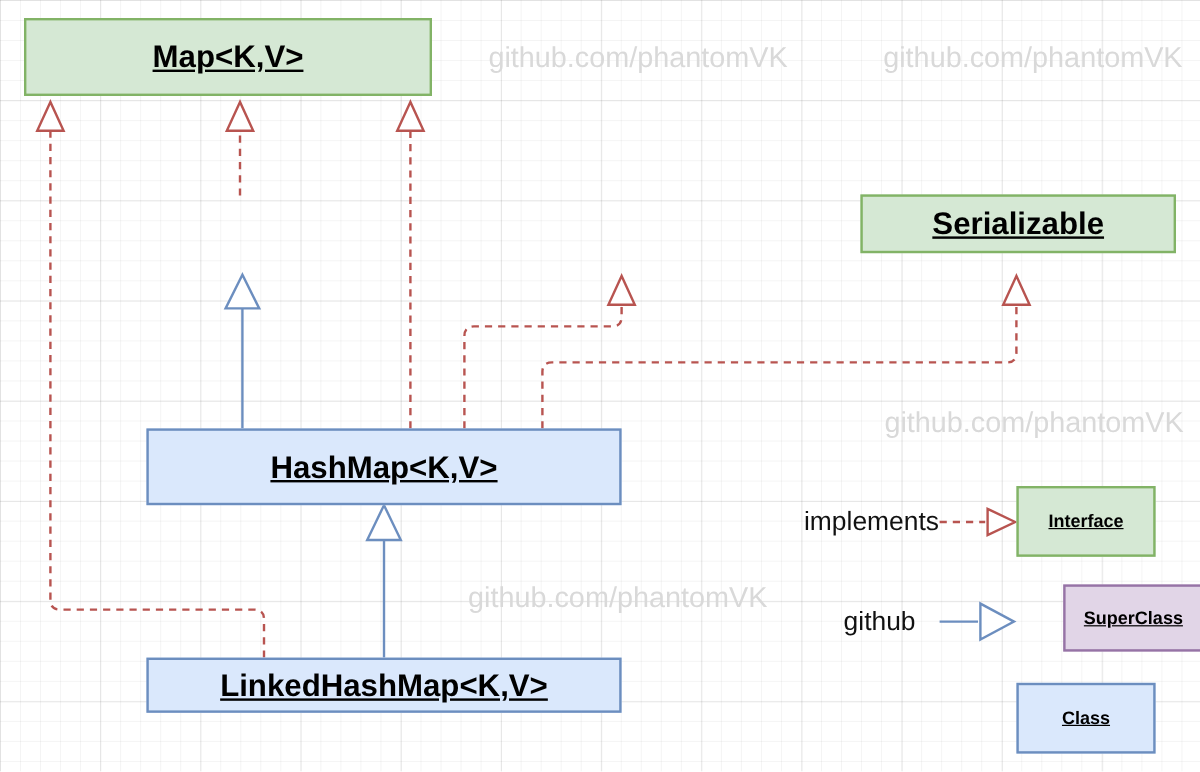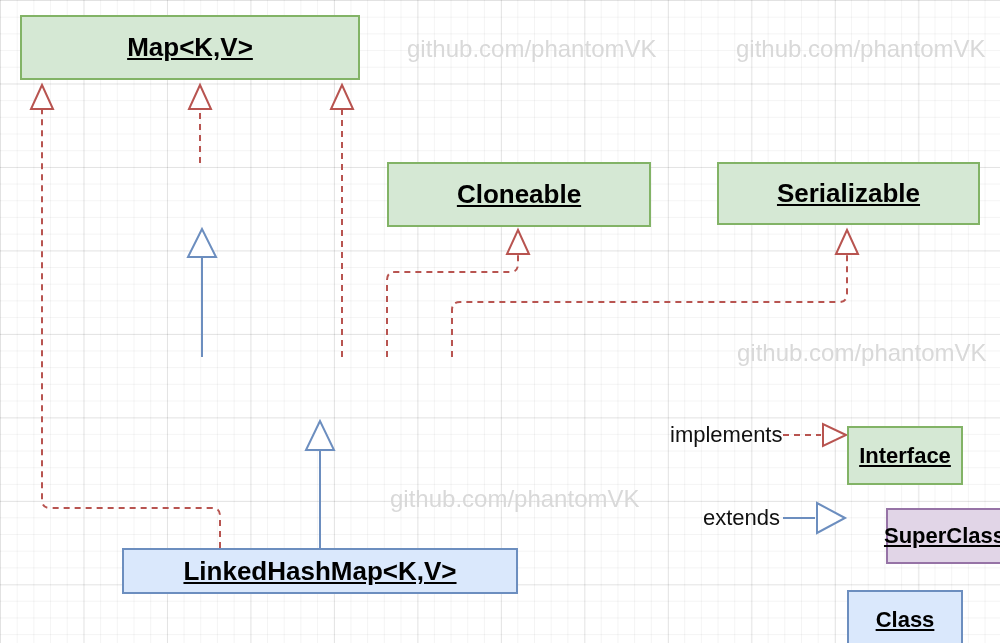--- a/index.html
+++ b/index.html
@@ -24,21 +24,21 @@
   .ext{fill:none;stroke:var(--extends-arrow,#6c8ebf);stroke-width:2;}
   .ext-head{fill:#ffffff;stroke:var(--extends-arrow,#6c8ebf);stroke-width:2;}
   .node{
     position:absolute;z-index:2;
     display:flex;align-items:center;justify-content:center;
     font-weight:bold;color:#000;font-size:26px;
     box-sizing:border-box;border:2px solid;
     white-space:nowrap;
     text-decoration:underline;
   }
-  .legend-node{font-size:22px;margin-top:21px;}
+  .legend-node{font-size:15px;}
   .t-interface{background:var(--interface-fill,#d5e8d4);border-color:var(--interface-stroke,#82b366);}
   .t-superclass{background:var(--superclass-fill,#e1d5e7);border-color:var(--superclass-stroke,#9673a6);}
   .t-class{background:var(--class-fill,#dae8fc);border-color:var(--class-stroke,#6c8ebf);}
   .lbl{
     position:absolute;z-index:2;font-size:22px;color:#111;line-height:22px;white-space:nowrap;
   }
   .wm{
     position:absolute;z-index:0;font-size:24px;line-height:22px;
     color:var(--watermark-color,#d9d9d9);white-space:nowrap;letter-spacing:0px;
   }
@@ -76,23 +76,23 @@
     <path class="ext" d="M 320 548 L 320 450"></path>
     <polygon class="ext-head" points="320,421 306,450 334,450"></polygon>
 
     <path class="imp" d="M 783 435 L 821 435"></path>
     <polygon class="imp-head" points="846,435 823,424 823,446"></polygon>
     <path class="ext" d="M 783 518 L 815 518"></path>
     <polygon class="ext-head" points="845,518 817,503 817,533"></polygon>
   </svg>
 
   <div class="node t-interface" style="left:20px;top:15px;width:340px;height:65px">Map&lt;K,V&gt;</div>
-  <div class="node t-interface" style="left:387px;top:162px;width:264px;height:65px">Cloneable</div>
-  <div class="node t-interface" style="left:717px;top:162px;width:263px;height:63px">Serializable</div>
+  <div class="node t-interface" style="left:717px;top:162px;width:263px;height:49px">Serializable</div>
+  <div class="node t-class" style="left:122px;top:357px;width:396px;height:64px">HashMap&lt;K,V&gt;</div>
   <div class="node t-class" style="left:122px;top:548px;width:396px;height:46px">LinkedHashMap&lt;K,V&gt;</div>
 
   <span class="lbl" style="left:670px;top:424px">implements</span>
-  <span class="lbl" style="left:703px;top:507px">extends</span>
+  <span class="lbl" style="left:703px;top:507px">github</span>
   <div class="node legend-node t-interface" style="left:847px;top:405px;width:116px;height:59px">Interface</div>
   <div class="node legend-node t-superclass" style="left:886px;top:487px;width:117px;height:56px">SuperClass</div>
   <div class="node legend-node t-class" style="left:847px;top:569px;width:116px;height:59px">Class</div>
 
 </div>
 
 </body></html>

